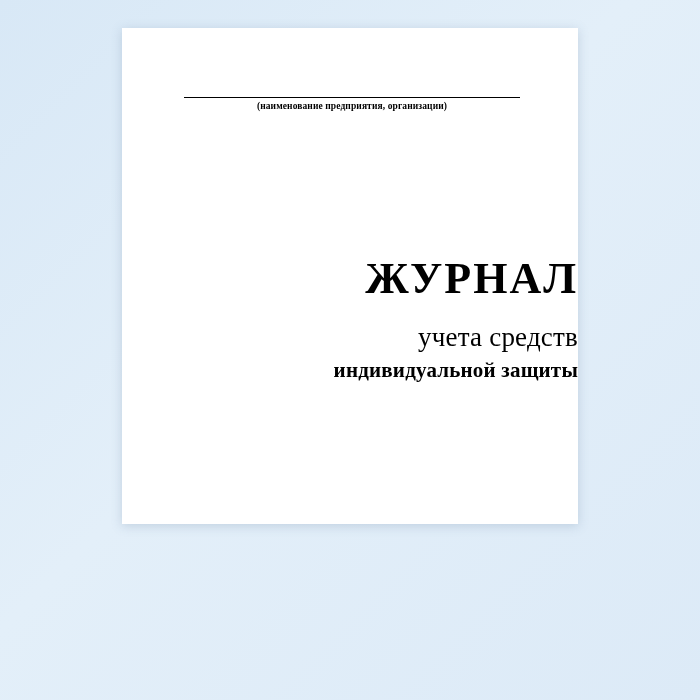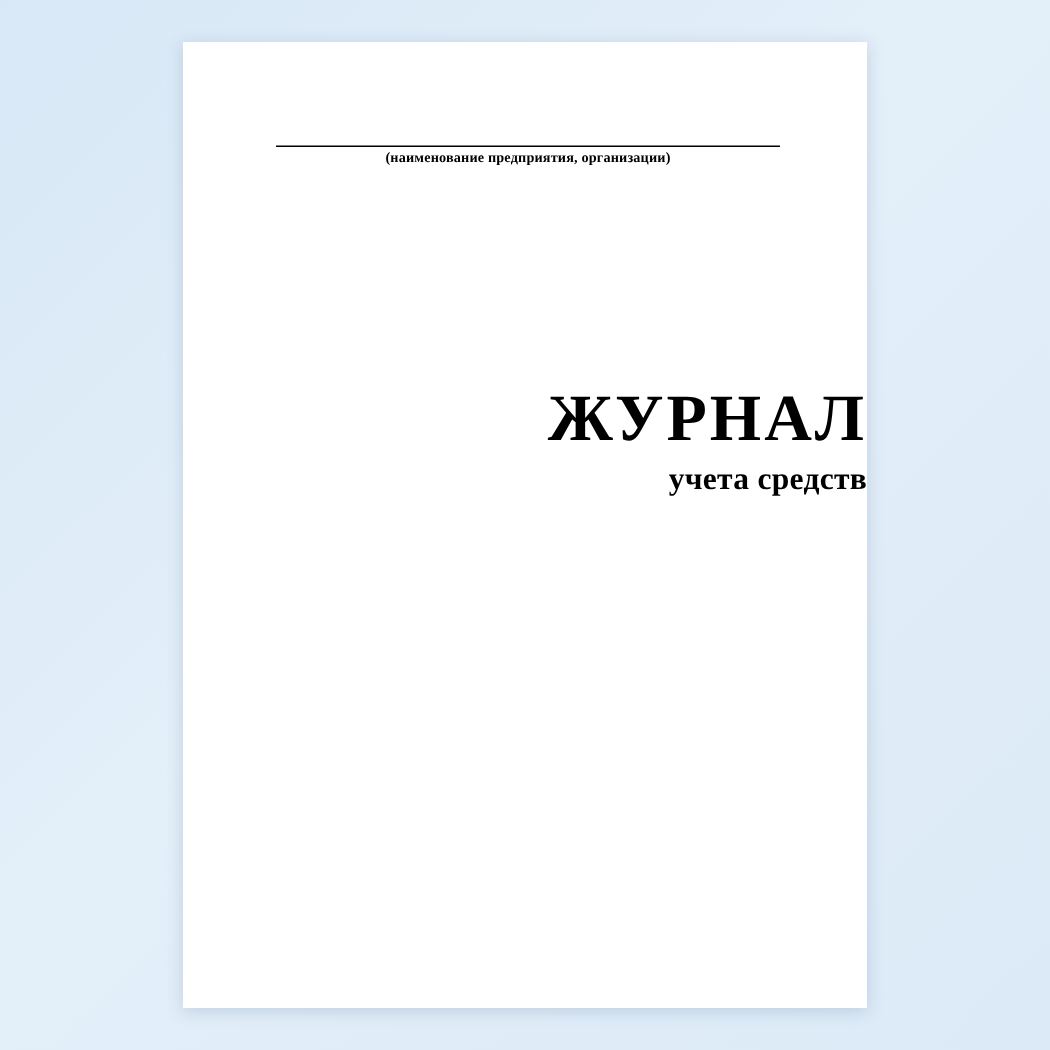--- a/index.html
+++ b/index.html
@@ -18,21 +18,21 @@
     left: 0; top: 0;
     width: 700px;
     height: 700px;
     background: linear-gradient(135deg, #d8e8f6 0%, #e3eff9 45%, #dceaf7 100%);
   }
   .page {
     position: absolute;
     left: 122px;
     top: 28px;
     width: 456px;
-    height: 644px;
+    height: 496px;
     background: #ffffff;
     box-shadow: 0 2px 10px rgba(90,120,150,0.25);
   }
   .org-block {
     position: absolute;
     left: 62px;
     top: 68px;
     width: 336px;
     text-align: center;
   }
@@ -59,24 +59,24 @@
   .title-main {
     font-family: "Liberation Serif", serif;
     font-weight: bold;
     font-size: 44px;
     letter-spacing: 2px;
     color: #000;
     line-height: 1.05;
   }
   .title-sub1 {
     font-family: "Liberation Serif", serif;
-    font-weight: bold;
-    font-size: 21px;
+    font-weight: normal;
+    font-size: 27px;
     color: #000;
-    margin-top: 5px;
+    margin-top: 20px;
     letter-spacing: 0.2px;
   }
   .title-sub2 {
     font-family: "Liberation Serif", serif;
     font-weight: bold;
     font-size: 21px;
     color: #000;
     margin-top: 5px;
     letter-spacing: 0.2px;
   }
@@ -104,16 +104,17 @@
 <div class="page">
 
   <div class="org-block">
     <div class="org-rule"></div>
     <div class="org-caption">(наименование предприятия, организации)</div>
   </div>
 
   <div class="title-block">
     <div class="title-main">ЖУРНАЛ</div>
     <div class="title-sub1">учета средств</div>
+    <div class="title-sub2">индивидуальной защиты</div>
   </div>
 
 
 </div>
 
 </body></html>

